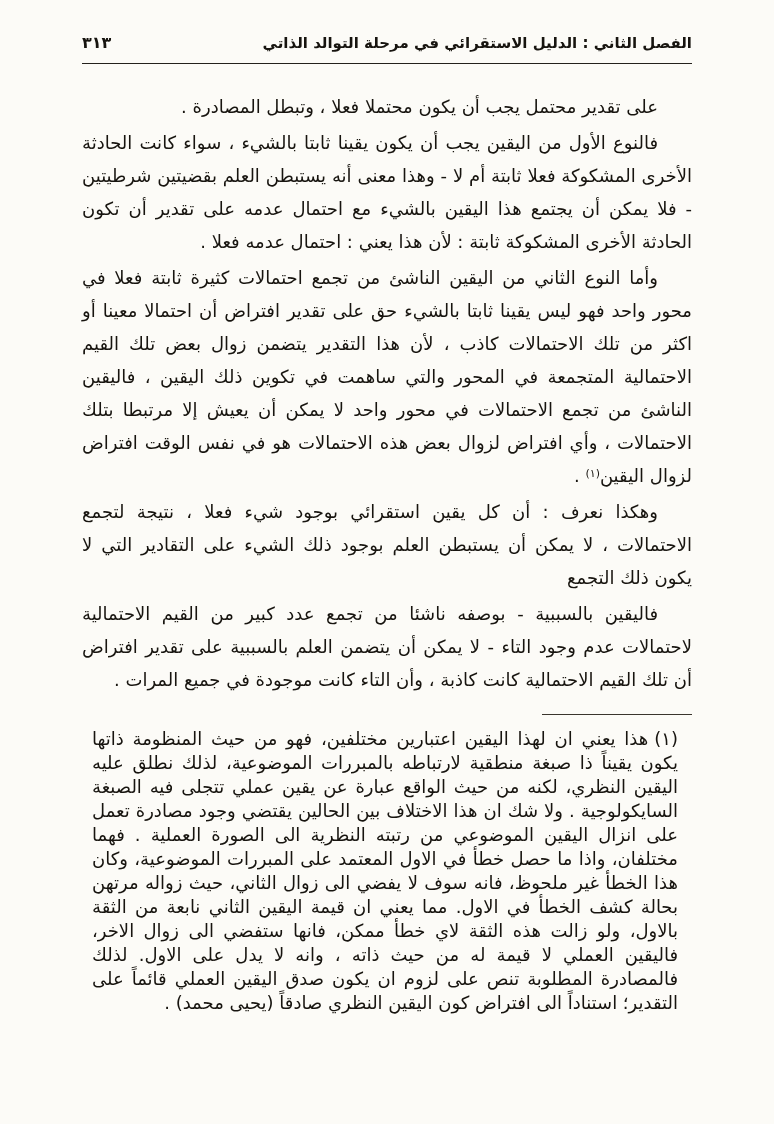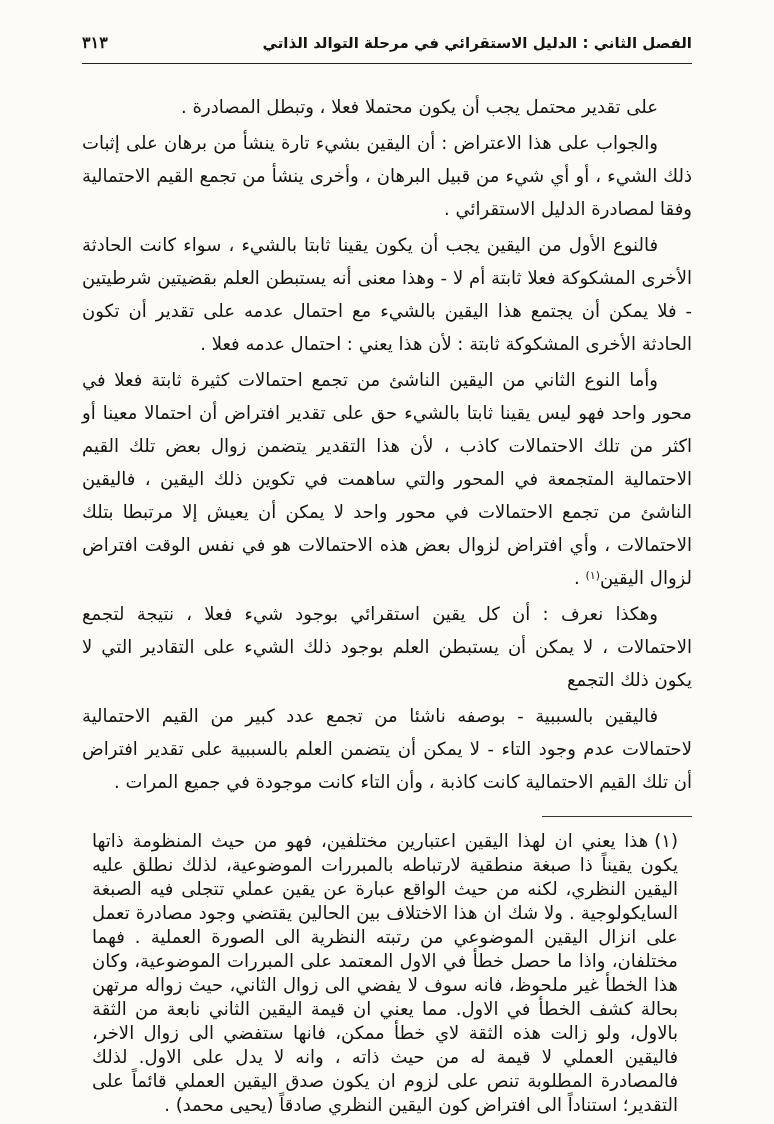--- a/index.html
+++ b/index.html
@@ -25,21 +25,20 @@
     font-weight: bold;
     font-size: 15px;
     line-height: 22px;
     border-bottom: 1.6px solid #24211c;
     padding-bottom: 9px;
   }
   .header-title { text-align: left; }
   .page-number {
     font-size: 16px;
     letter-spacing: 2px;
-    font-family: Liberation Serif, serif;
   }
   .body-text {
     margin-top: 26px;
     font-size: 18px;
     line-height: 33px;
     text-align: justify;
   }
   .body-text p {
     margin: 0 0 3px 0;
     text-indent: 34px;
@@ -70,23 +69,20 @@
   <div class="header">
     <div class="header-title">الفصل الثاني : الدليل الاستقرائي في مرحلة التوالد الذاتي</div>
     <div class="page-number">٣١٣</div>
   </div>
 
   <div class="body-text">
     <p>
       <span>على تقدير محتمل يجب أن يكون محتملا فعلا ، وتبطل المصادرة .</span>
     </p>
     <p>
-      <span>والجواب على هذا الاعتراض : أن اليقين بشيء تارة ينشأ من برهان على إثبات ذلك الشيء ، أو أي شيء من قبيل البرهان ، وأخرى ينشأ من تجمع القيم الاحتمالية وفقا لمصادرة الدليل الاستقرائي .</span>
-    </p>
-    <p>
       <span>فالنوع الأول من اليقين يجب أن يكون يقينا ثابتا بالشيء ، سواء كانت الحادثة الأخرى المشكوكة فعلا ثابتة أم لا - وهذا معنى أنه يستبطن العلم بقضيتين شرطيتين - فلا يمكن أن يجتمع هذا اليقين بالشيء مع احتمال عدمه على تقدير أن تكون الحادثة الأخرى المشكوكة ثابتة : لأن هذا يعني : احتمال عدمه فعلا .</span>
     </p>
     <p>
       <span>وأما النوع الثاني من اليقين الناشئ من تجمع احتمالات كثيرة ثابتة فعلا في محور واحد فهو ليس يقينا ثابتا بالشيء حق على تقدير افتراض أن احتمالا معينا أو اكثر من تلك الاحتمالات كاذب ، لأن هذا التقدير يتضمن زوال بعض تلك القيم الاحتمالية المتجمعة في المحور والتي ساهمت في تكوين ذلك اليقين ، فاليقين الناشئ من تجمع الاحتمالات في محور واحد لا يمكن أن يعيش إلا مرتبطا بتلك الاحتمالات ، وأي افتراض لزوال بعض هذه الاحتمالات هو في نفس الوقت افتراض لزوال اليقين</span><sup class="fn-ref">(١)</sup><span> .</span>
     </p>
     <p>
       <span>وهكذا نعرف : أن كل يقين استقرائي بوجود شيء فعلا ، نتيجة لتجمع الاحتمالات ، لا يمكن أن يستبطن العلم بوجود ذلك الشيء على التقادير التي لا يكون ذلك التجمع</span>
     </p>
     <p>
       <span>فاليقين بالسببية - بوصفه ناشئا من تجمع عدد كبير من القيم الاحتمالية لاحتمالات عدم وجود التاء - لا يمكن أن يتضمن العلم بالسببية على تقدير افتراض أن تلك القيم الاحتمالية كانت كاذبة ، وأن التاء كانت موجودة في جميع المرات .</span>

